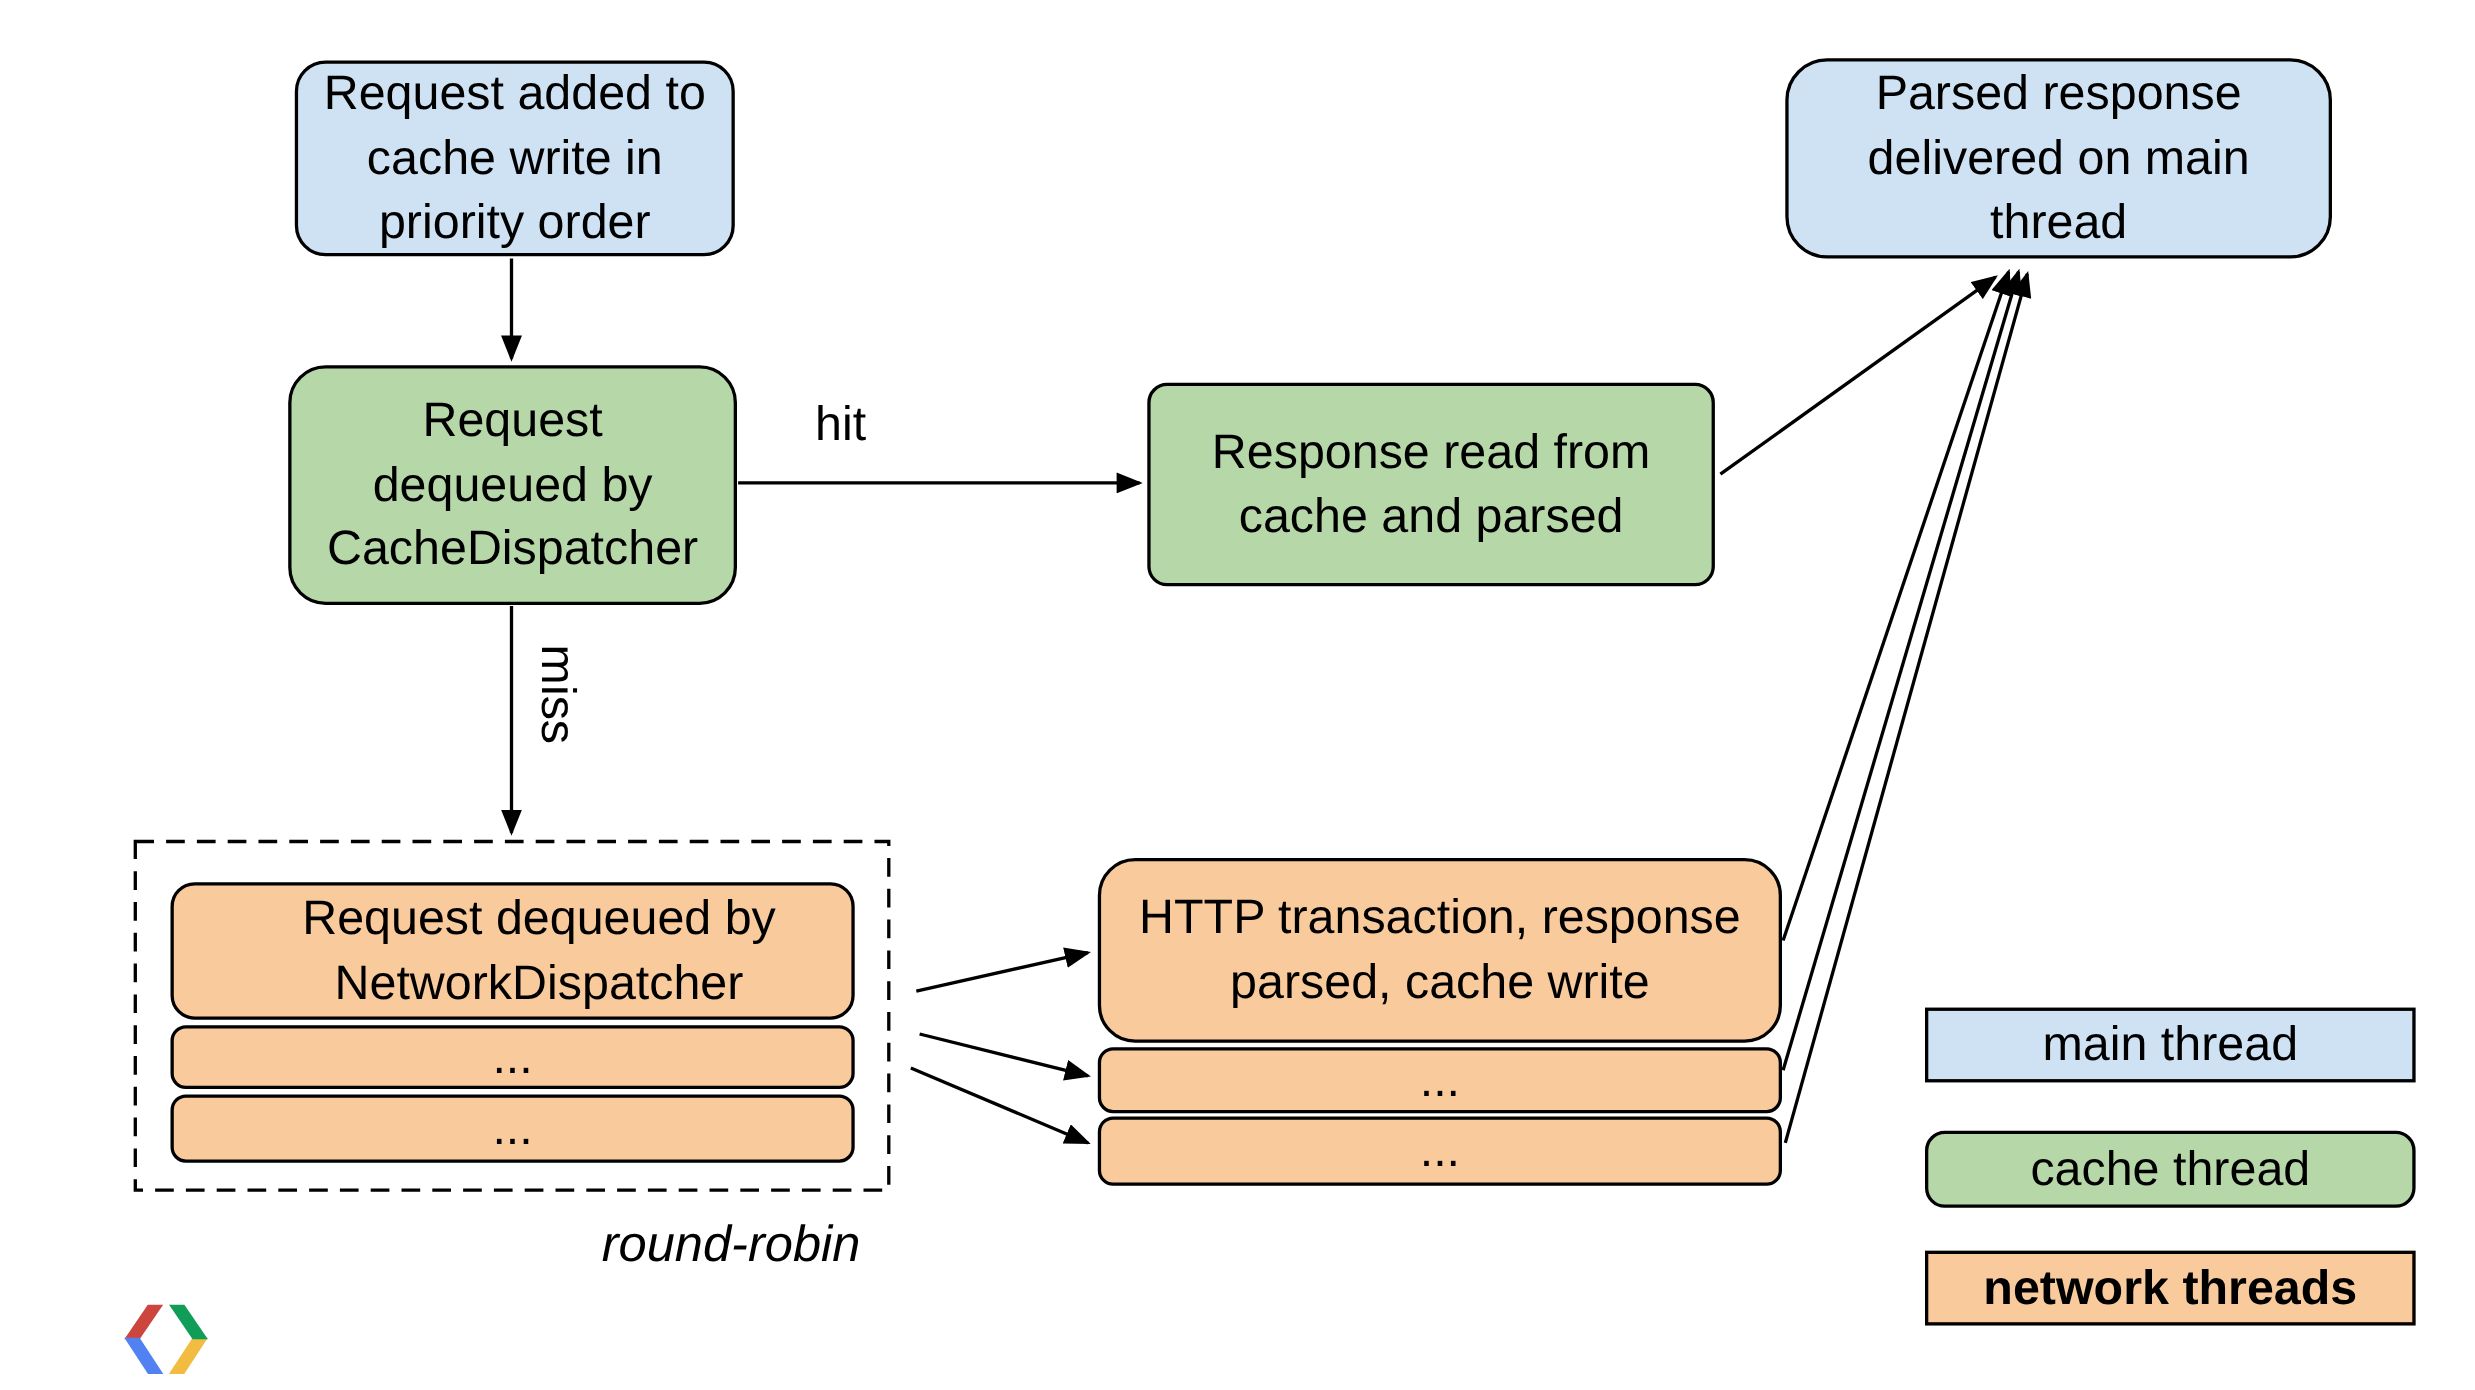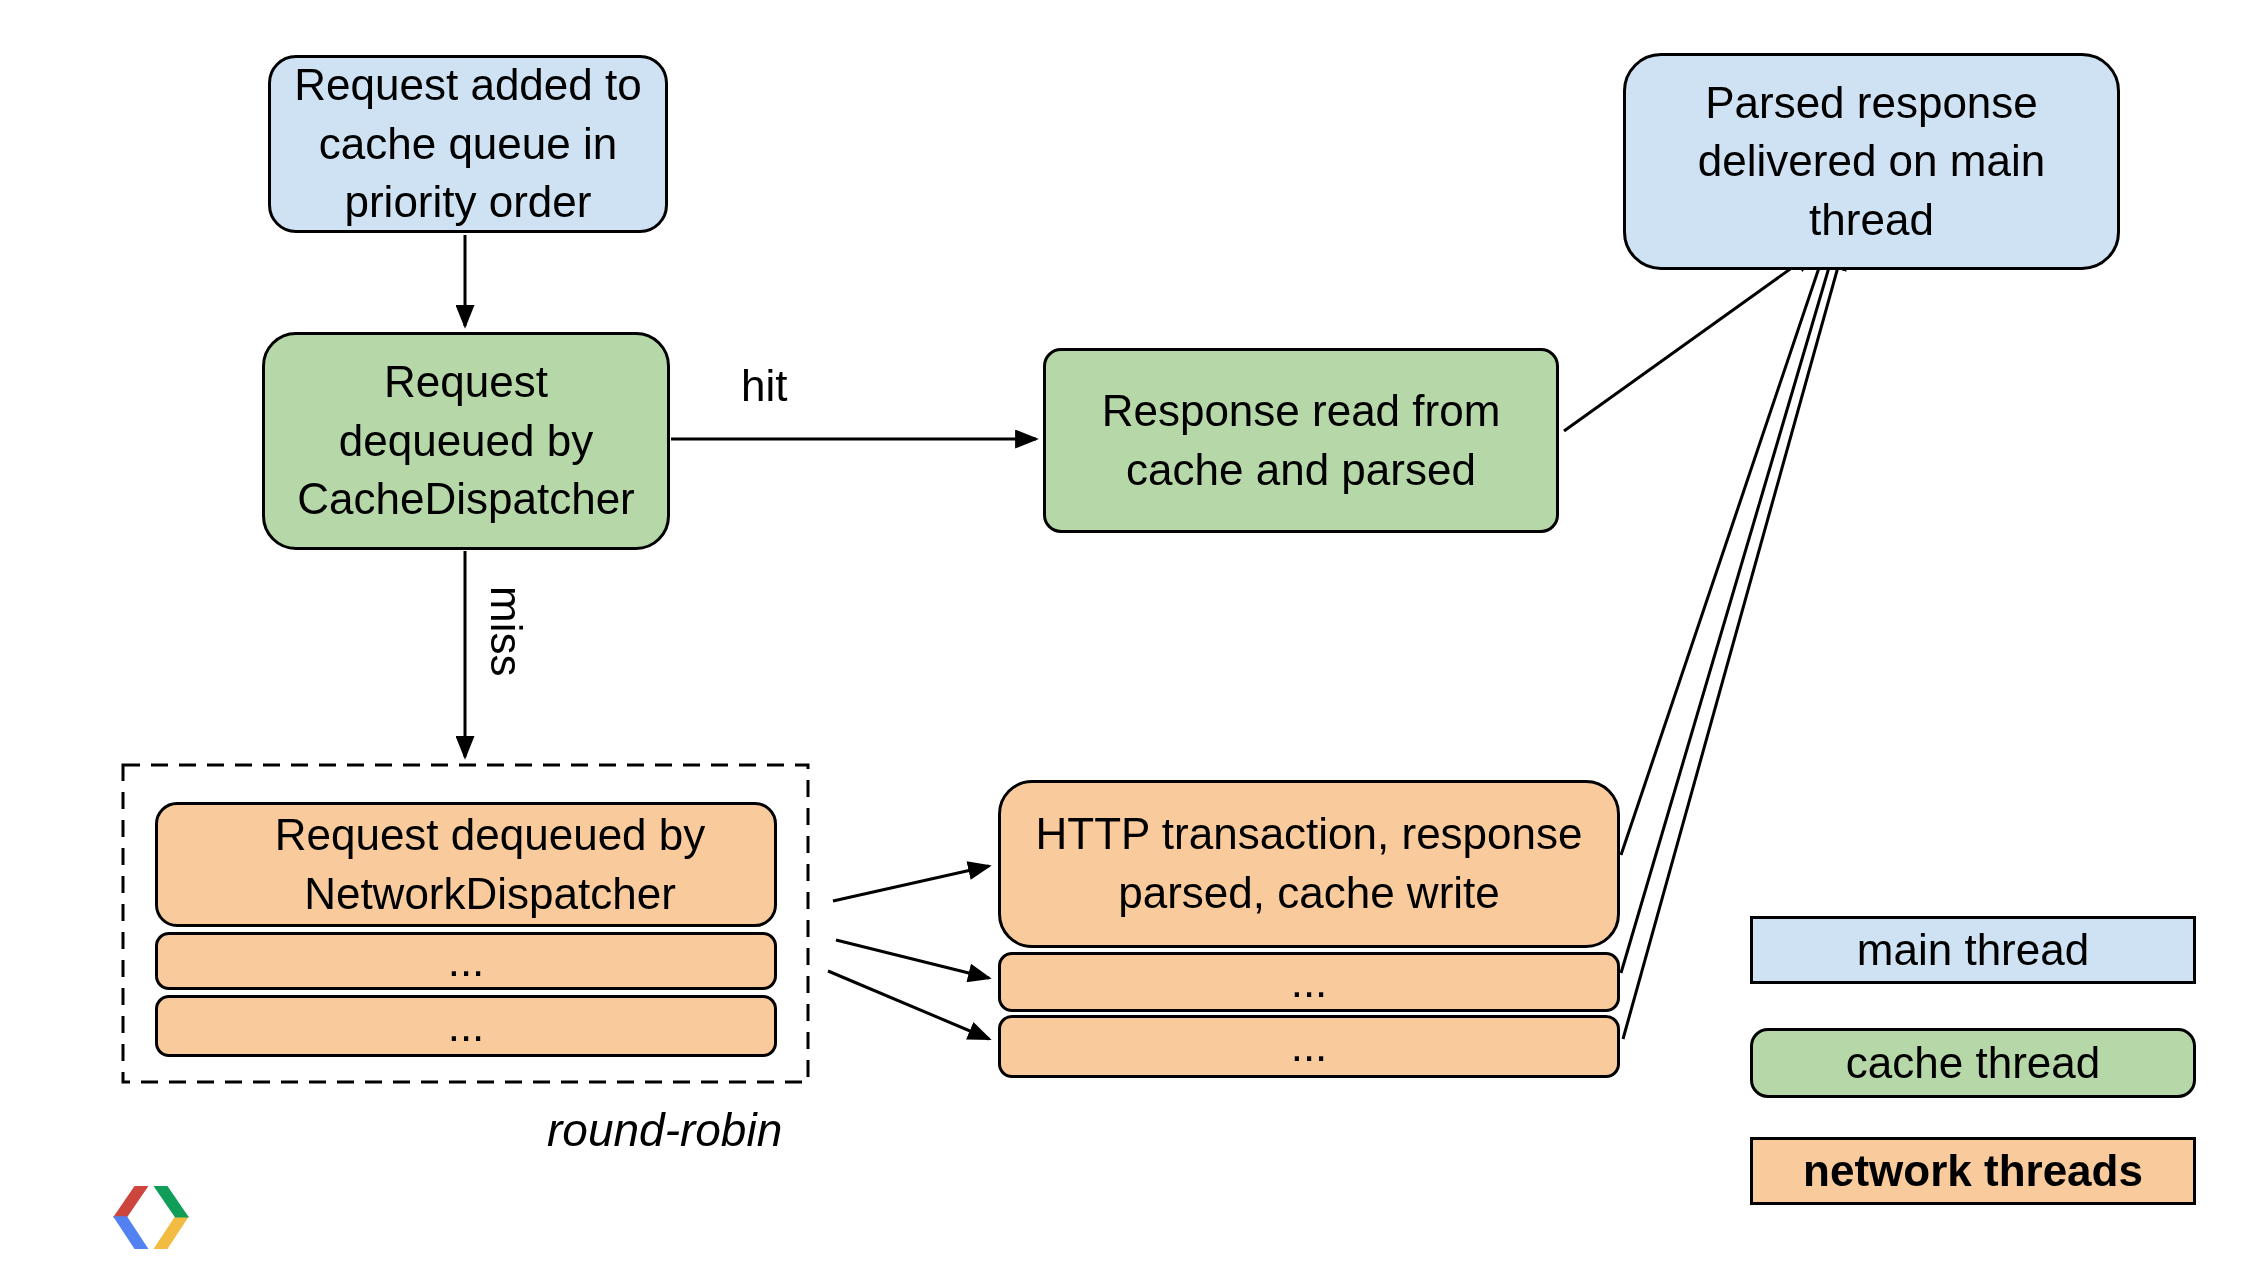--- a/index.html
+++ b/index.html
@@ -24,21 +24,21 @@
     font-size: 44px;
     line-height: 1.33;
   }
   .fill-main    { background: var(--main-thread-fill, #cfe2f3); }
   .fill-cache   { background: var(--cache-thread-fill, #b6d7a8); }
   .fill-network { background: var(--network-thread-fill, #f9cb9c); }
 
   #node-request-added      { left: 268px;  top: 55px;   width: 400px; height: 178px; border-radius: 28px; }
   #node-cache-dispatcher   { left: 262px;  top: 332px;  width: 408px; height: 218px; border-radius: 34px; }
   #node-cache-read         { left: 1043px; top: 348px;  width: 516px; height: 185px; border-radius: 18px; }
-  #node-main-delivery      { left: 1623px; top: 53px;   width: 497px; height: 217px; border-radius: 38px; }
+  #node-main-delivery      { left: 1623px; top: 53px;   width: 497px; height: 182px; border-radius: 38px; }
   #node-network-dispatcher { left: 155px;  top: 802px;  width: 622px; height: 125px; border-radius: 22px; padding-left: 48px; }
   #node-network-queue-2    { left: 155px;  top: 932px;  width: 622px; height: 58px;  border-radius: 14px; }
   #node-network-queue-3    { left: 155px;  top: 995px;  width: 622px; height: 62px;  border-radius: 14px; }
   #node-http-transaction   { left: 998px;  top: 780px;  width: 622px; height: 168px; border-radius: 34px; }
   #node-http-queue-2       { left: 998px;  top: 952px;  width: 622px; height: 60px;  border-radius: 14px; }
   #node-http-queue-3       { left: 998px;  top: 1015px; width: 622px; height: 63px;  border-radius: 14px; }
 
   .edge-label {
     position: absolute;
     font-size: 44px;
@@ -107,21 +107,21 @@
     <line x1="836" y1="940" x2="989" y2="978" stroke-width="3" marker-end="url(#arrow)"></line>
     <line x1="828" y1="971" x2="989" y2="1039" stroke-width="3" marker-end="url(#arrow)"></line>
 
     <line x1="1564" y1="431" x2="1814" y2="252" stroke-width="3" marker-end="url(#arrow)"></line>
     <line x1="1621" y1="855" x2="1826" y2="247" stroke-width="3" marker-end="url(#arrow)"></line>
     <line x1="1621" y1="973" x2="1835" y2="247" stroke-width="3" marker-end="url(#arrow)"></line>
     <line x1="1623" y1="1039" x2="1843" y2="249" stroke-width="3" marker-end="url(#arrow)"></line>
   </svg>
 
   <div class="node fill-main" id="node-request-added">Request added to
-cache queue in
+cache write in
 priority order</div>
 
   <div class="node fill-cache" id="node-cache-dispatcher">Request
 dequeued by
 CacheDispatcher</div>
 
   <div class="node fill-cache" id="node-cache-read">Response read from
 cache and parsed</div>
 
   <div class="node fill-main" id="node-main-delivery">Parsed response

